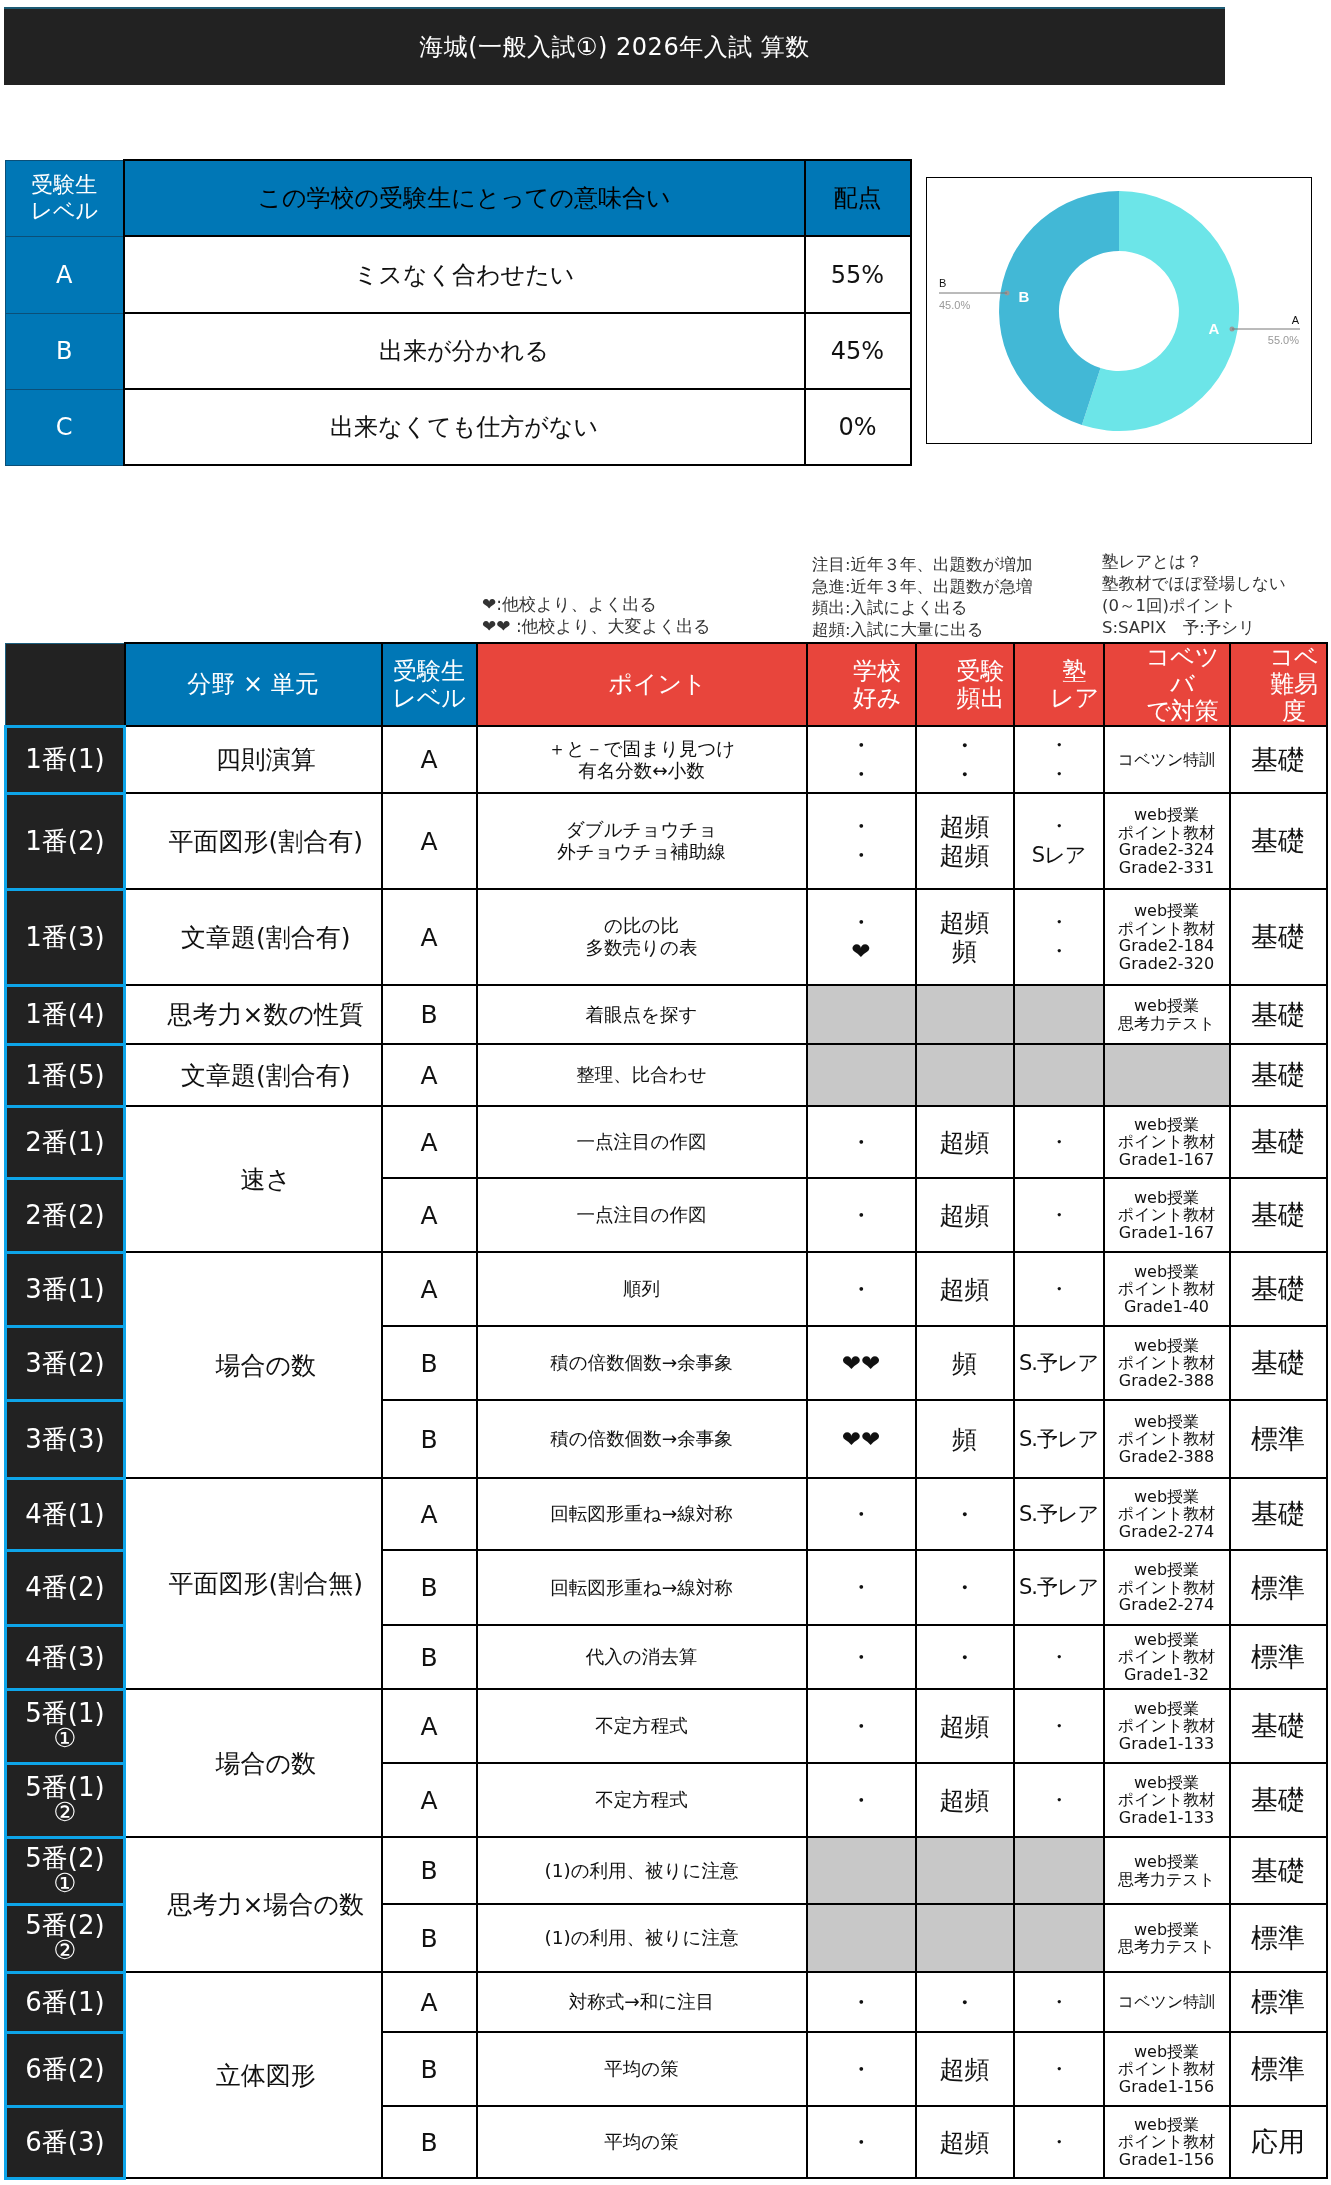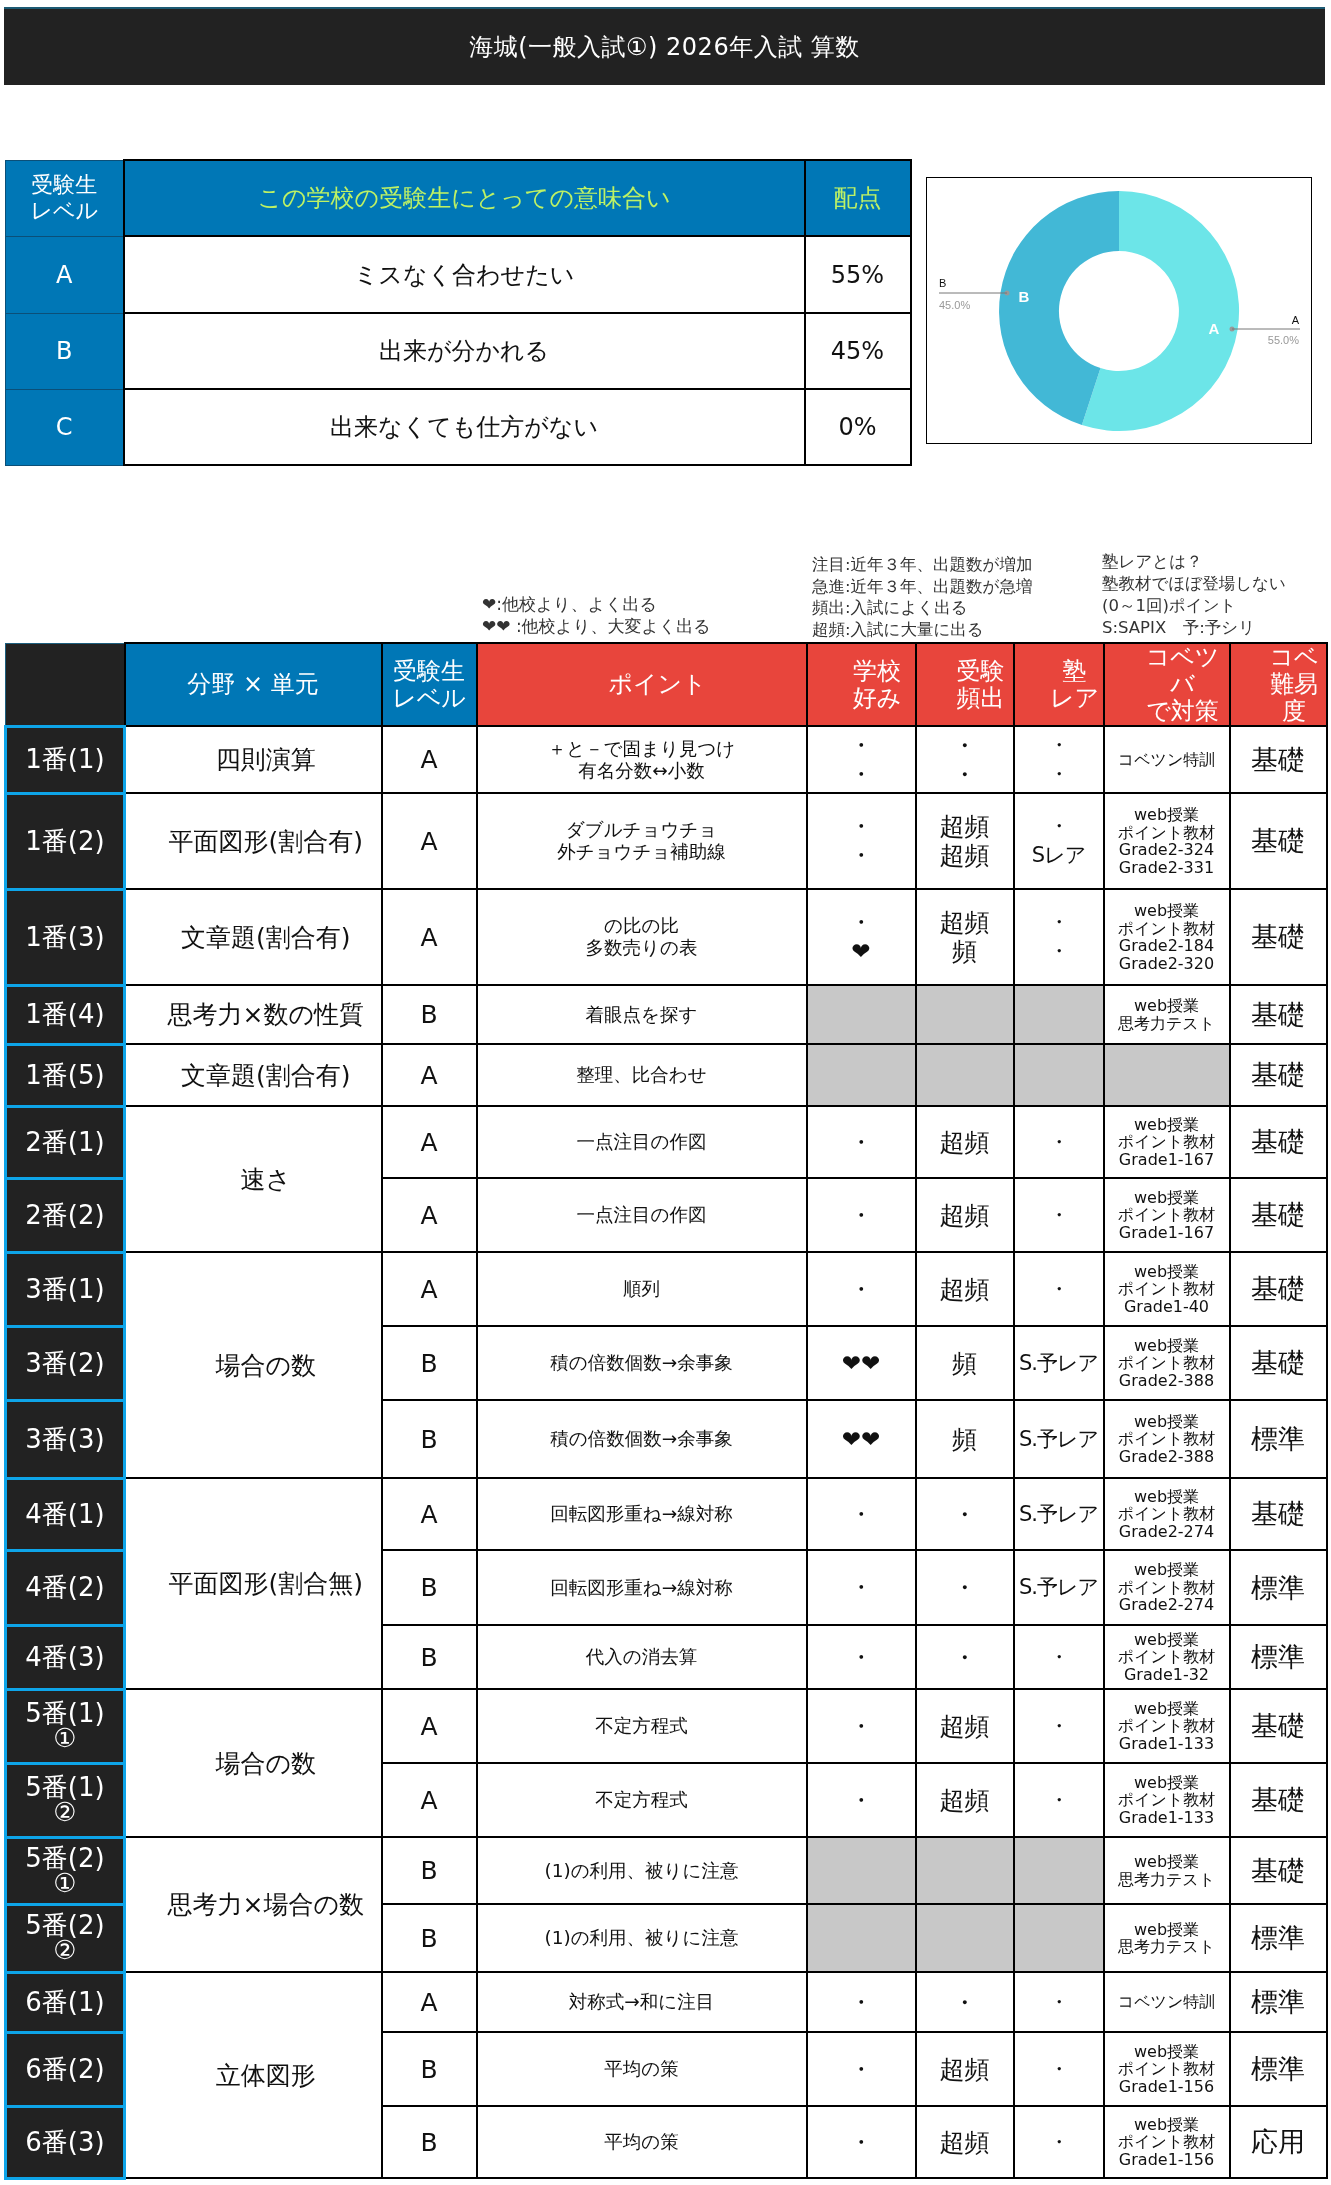--- a/index.html
+++ b/index.html
@@ -1,30 +1,30 @@
 <!DOCTYPE html>
 <html><head>
 <meta charset="utf-8">
 <style>
   html, body { margin:0; padding:0; background:#ffffff; }
   body { width:1331px; height:2185px; position:relative; overflow:hidden;
          font-family:"DejaVu Sans", "Liberation Sans", sans-serif; color:#111; }
 
   
-  .title-bar { position:absolute; left:4px; top:7px; width:1321px; height:78px;
+  .title-bar { position:absolute; left:4px; top:7px; width:1221px; height:78px;
                background:#222222; border-top:2px solid #1c5a73; box-sizing:border-box;
                display:flex; align-items:center; justify-content:center; }
   .title-bar span { color:#fff; font-size:24px; letter-spacing:0.5px; }
 
   
   .level-table { position:absolute; left:5px; top:159px; width:905px;
                  border-collapse:collapse; table-layout:fixed; }
   .level-table td { border:2px solid #000; text-align:center; vertical-align:middle;
                     padding:0; font-size:24px; white-space:pre-line; }
-  .level-table .blue { background:#0077B6; color:#bef264; }
+  .level-table .blue { background:#0077B6; color:#000000; }
   .level-table .lv { background:#0077B6; color:#fff; border:1px solid #0b4f78; }
   .level-table .lv-head { font-size:22px; line-height:26px; }
   .level-table tr.h0 { height:76px; }
   .level-table tr.h1 { height:77px; }
   .level-table tr.h2 { height:76px; }
   .level-table tr.h3 { height:76px; }
 
   
   .chart-box { position:absolute; left:926px; top:177px; width:386px; height:267px;
                border:1.5px solid #000; box-sizing:border-box; background:#fff; }

